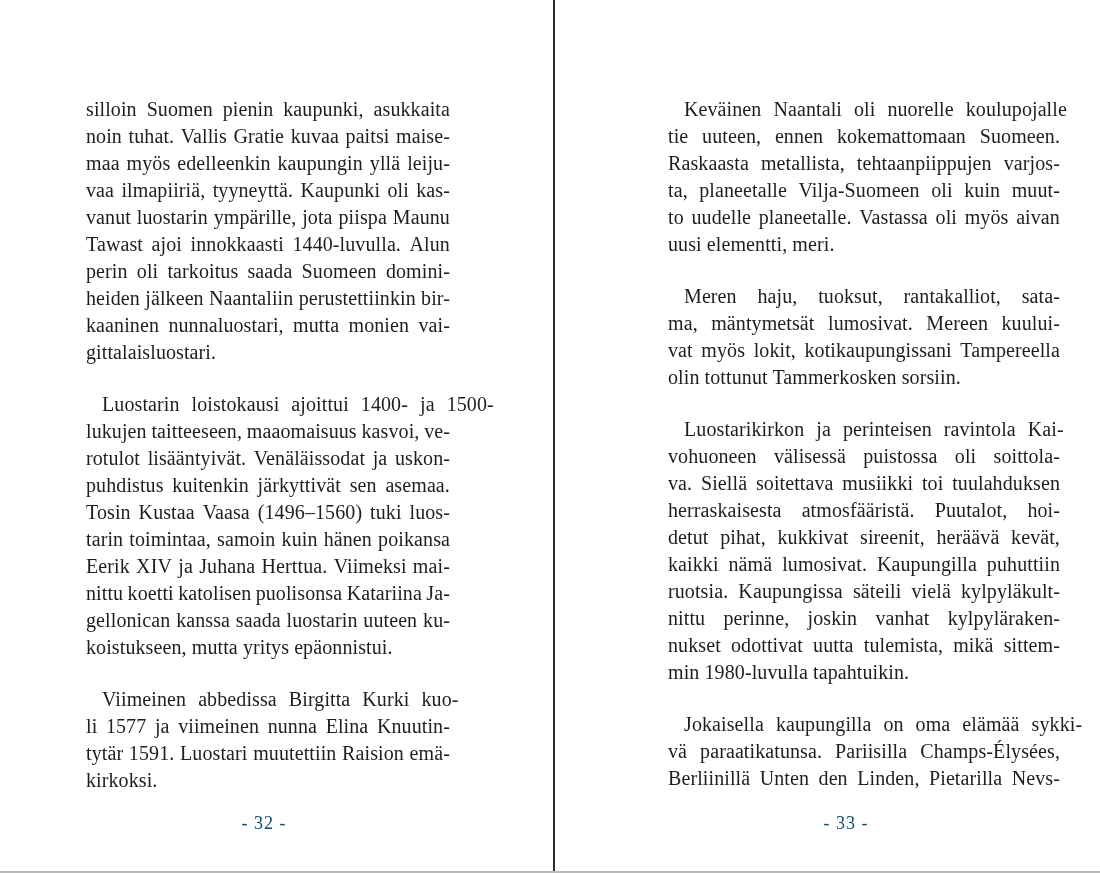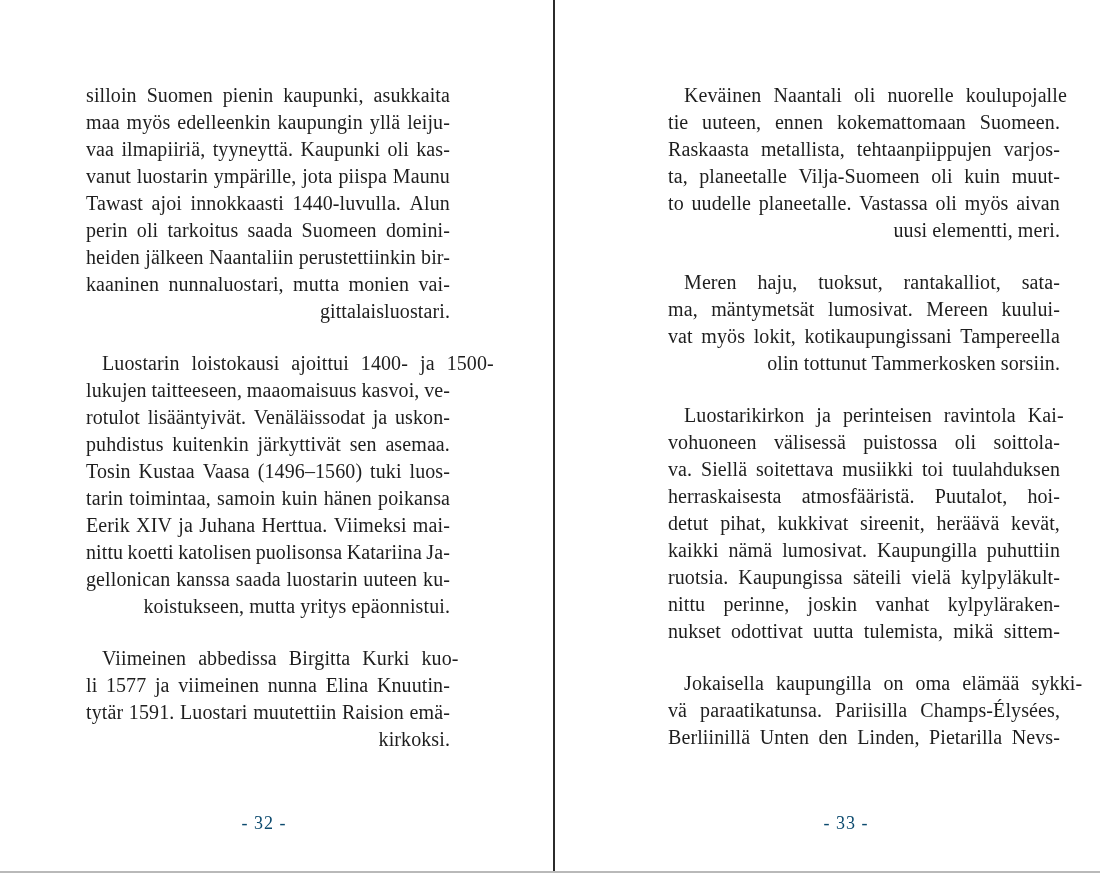--- a/index.html
+++ b/index.html
@@ -15,21 +15,21 @@
   .divider {
     position: absolute; left: 553px; top: 0;
     width: 2px; height: 100%;
     background: #2b2b2b;
   }
   .bottom-edge {
     position: absolute; left: 0; bottom: 0;
     width: 100%; height: 2px;
     background: #b9b9b9;
   }
-  .column { position: absolute; top: 82px; text-align: right; }
+  .column { position: absolute; top: 96px; }
   .col-left  { left: 86px;  width: 364px; }
   .col-right { left: 668px; width: 392px; }
   .paragraph { margin: 0 0 25px 0; }
   .line {
     height: 27px; line-height: 27px;
     font-size: 20px;
     white-space: pre;
     letter-spacing: 0.1px;
   }
   .line.just { display: flex; justify-content: space-between; white-space: normal; }
@@ -53,20 +53,29 @@
   <div class="column col-left" id="left-column">
       <div class="paragraph">
         <div class="line just">
           <span>silloin</span>
           <span>Suomen</span>
           <span>pienin</span>
           <span>kaupunki,</span>
           <span>asukkaita</span>
         </div>
         <div class="line just">
+          <span>noin</span>
+          <span>tuhat.</span>
+          <span>Vallis</span>
+          <span>Gratie</span>
+          <span>kuvaa</span>
+          <span>paitsi</span>
+          <span>maise-</span>
+        </div>
+        <div class="line just">
           <span>maa</span>
           <span>myös</span>
           <span>edelleenkin</span>
           <span>kaupungin</span>
           <span>yllä</span>
           <span>leiju-</span>
         </div>
         <div class="line just">
           <span>vaa</span>
           <span>ilmapiiriä,</span>
@@ -340,20 +349,21 @@
           <span>kylpyläraken-</span>
         </div>
         <div class="line just">
           <span>nukset</span>
           <span>odottivat</span>
           <span>uutta</span>
           <span>tulemista,</span>
           <span>mikä</span>
           <span>sittem-</span>
         </div>
+        <div class="line">min 1980-luvulla tapahtuikin.</div>
       </div>
       <div class="paragraph">
         <div class="line just indent">
           <span>Jokaisella</span>
           <span>kaupungilla</span>
           <span>on</span>
           <span>oma</span>
           <span>elämää</span>
           <span>sykki-</span>
         </div>

